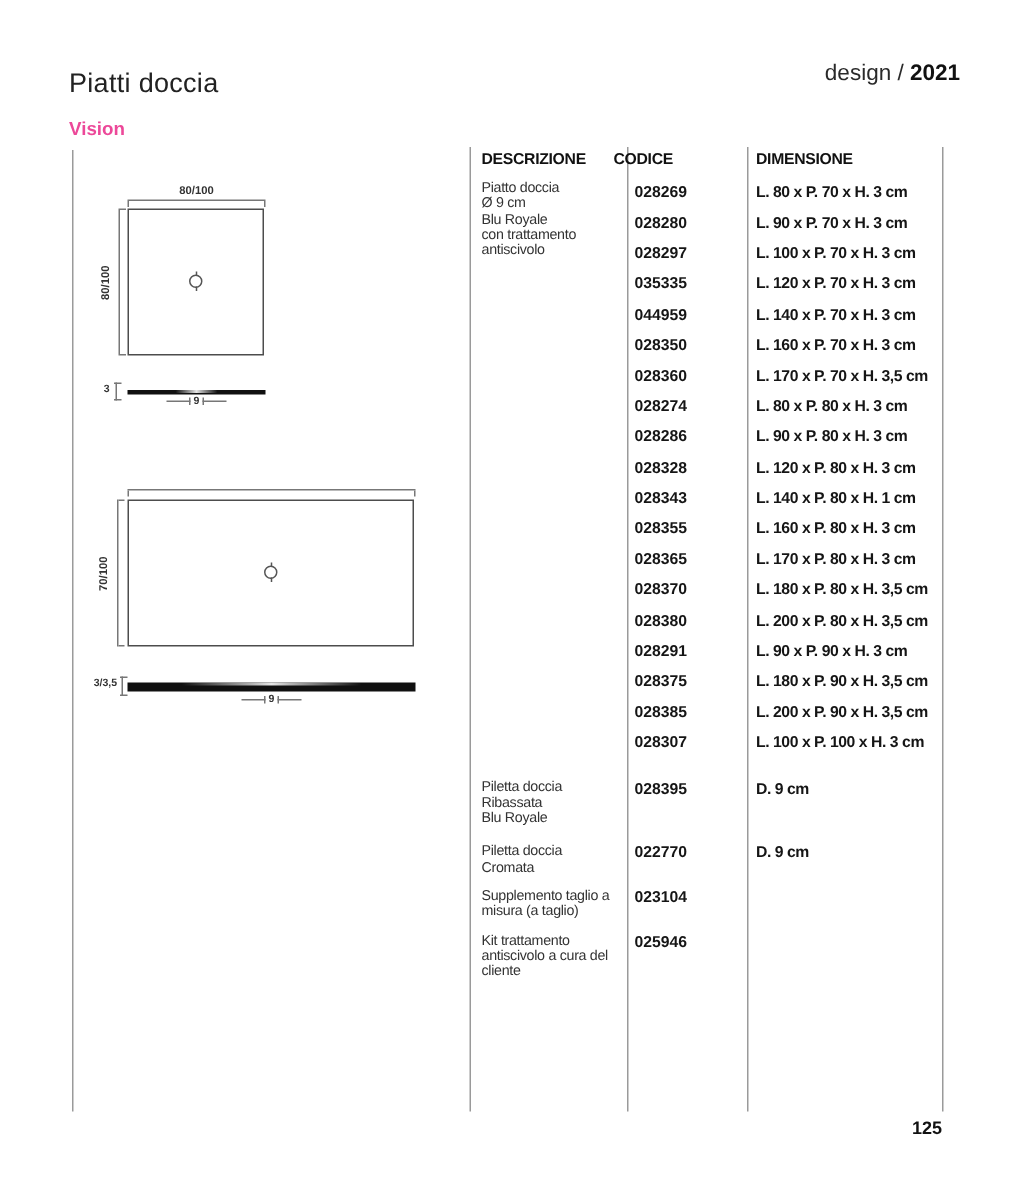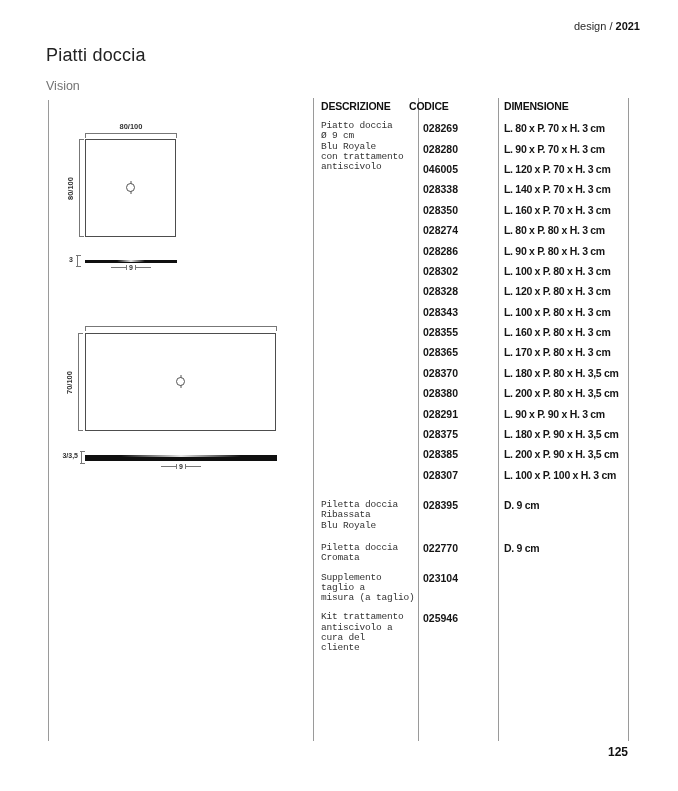--- a/index.html
+++ b/index.html
@@ -1,24 +1,24 @@
 <!DOCTYPE html>
 <html><head>
 <meta charset="utf-8">
 <style>
   html,body{margin:0;padding:0;background:#fff;}
   #page{
     position:relative;width:678px;height:791px;background:#ffffff;
     font-family:"Liberation Sans", sans-serif;color:#1c1c1c;overflow:hidden;
   }
   
-  .edition{position:absolute;top:20px;right:38px;font-size:11px;color:#2a2a2a;}
+  .edition{position:absolute;top:40px;right:38px;font-size:15px;color:#2a2a2a;}
   .edition b{font-weight:bold;color:#111;}
   .title{position:absolute;left:46px;top:45px;font-size:18px;font-weight:400;color:#222;letter-spacing:.2px;}
-  .subtitle{position:absolute;left:46px;top:79px;font-size:12.5px;font-weight:normal;color:#737373;}
+  .subtitle{position:absolute;left:46px;top:79px;font-size:12.5px;font-weight:bold;color:#ec4899;}
   .pagenum{position:absolute;right:50px;top:745px;font-size:12px;font-weight:bold;color:#111;}
   
   .vrule{position:absolute;width:1px;background:#9a9a9a;}
   #left-rule{left:48px;top:100px;height:641px;}
   
   .shape{position:absolute;border:1px solid #4d4d4d;background:#fff;box-sizing:border-box;}
   .dimlabel{position:absolute;font-size:7.5px;font-weight:bold;color:#333;text-align:center;white-space:nowrap;}
   .hdim{position:absolute;border-top:1px solid #777;}
   .hdim::before,.hdim::after{content:'';position:absolute;top:0;width:1px;height:4px;background:#777;}
   .hdim::before{left:0;} .hdim::after{right:0;}
@@ -44,21 +44,21 @@
   
   #pricetable{position:absolute;left:313px;top:98px;width:316px;height:643px;}
   #pricetable .vrule{top:0;height:643px;}
   .th{position:absolute;top:2px;font-size:10.5px;font-weight:bold;letter-spacing:-0.2px;color:#111;white-space:nowrap;}
   #table-groups{position:absolute;left:0;top:20px;width:316px;}
   .group{display:flex;}
   .group{margin-bottom:9px;}
   .group:nth-child(1){margin-bottom:15px;}
   .group:nth-child(2){margin-bottom:12px;}
   .desc{flex:0 0 102px;box-sizing:border-box;padding-left:8px;font-size:9.5px;line-height:10.3px;
-    color:#333;letter-spacing:-0.2px;font-family:Liberation Mono, monospace;}
+    color:#333;letter-spacing:-0.2px;}
   .group:nth-child(1) .desc{padding-top:3px;}
   .rows{flex:1;position:relative;}
   .row{position:relative;}
   .rows.tall .row{height:20.4px;}
   .rows.short .row{height:10.3px;}
   .code,.dim{position:absolute;top:50%;transform:translateY(-50%);white-space:nowrap;
     font-weight:bold;color:#151515;}
   .code{left:8px;font-size:10.5px;}
   .dim{left:89px;font-size:10.5px;letter-spacing:-0.3px;}
 </style>
@@ -129,50 +129,54 @@
           <div class="rows tall">
             <div class="row">
               <span class="code">028269</span>
               <span class="dim">L. 80 x P. 70 x H. 3 cm</span>
             </div>
             <div class="row">
               <span class="code">028280</span>
               <span class="dim">L. 90 x P. 70 x H. 3 cm</span>
             </div>
             <div class="row">
-              <span class="code">046005</span>
+              <span class="code">028297</span>
+              <span class="dim">L. 100 x P. 70 x H. 3 cm</span>
+            </div>
+            <div class="row">
+              <span class="code">035335</span>
               <span class="dim">L. 120 x P. 70 x H. 3 cm</span>
             </div>
             <div class="row">
-              <span class="code">028338</span>
+              <span class="code">044959</span>
               <span class="dim">L. 140 x P. 70 x H. 3 cm</span>
             </div>
             <div class="row">
               <span class="code">028350</span>
               <span class="dim">L. 160 x P. 70 x H. 3 cm</span>
             </div>
             <div class="row">
+              <span class="code">028360</span>
+              <span class="dim">L. 170 x P. 70 x H. 3,5 cm</span>
+            </div>
+            <div class="row">
               <span class="code">028274</span>
               <span class="dim">L. 80 x P. 80 x H. 3 cm</span>
             </div>
             <div class="row">
               <span class="code">028286</span>
               <span class="dim">L. 90 x P. 80 x H. 3 cm</span>
             </div>
             <div class="row">
-              <span class="code">028302</span>
-              <span class="dim">L. 100 x P. 80 x H. 3 cm</span>
-            </div>
-            <div class="row">
               <span class="code">028328</span>
               <span class="dim">L. 120 x P. 80 x H. 3 cm</span>
             </div>
             <div class="row">
               <span class="code">028343</span>
-              <span class="dim">L. 100 x P. 80 x H. 3 cm</span>
+              <span class="dim">L. 140 x P. 80 x H. 1 cm</span>
             </div>
             <div class="row">
               <span class="code">028355</span>
               <span class="dim">L. 160 x P. 80 x H. 3 cm</span>
             </div>
             <div class="row">
               <span class="code">028365</span>
               <span class="dim">L. 170 x P. 80 x H. 3 cm</span>
             </div>
             <div class="row">

